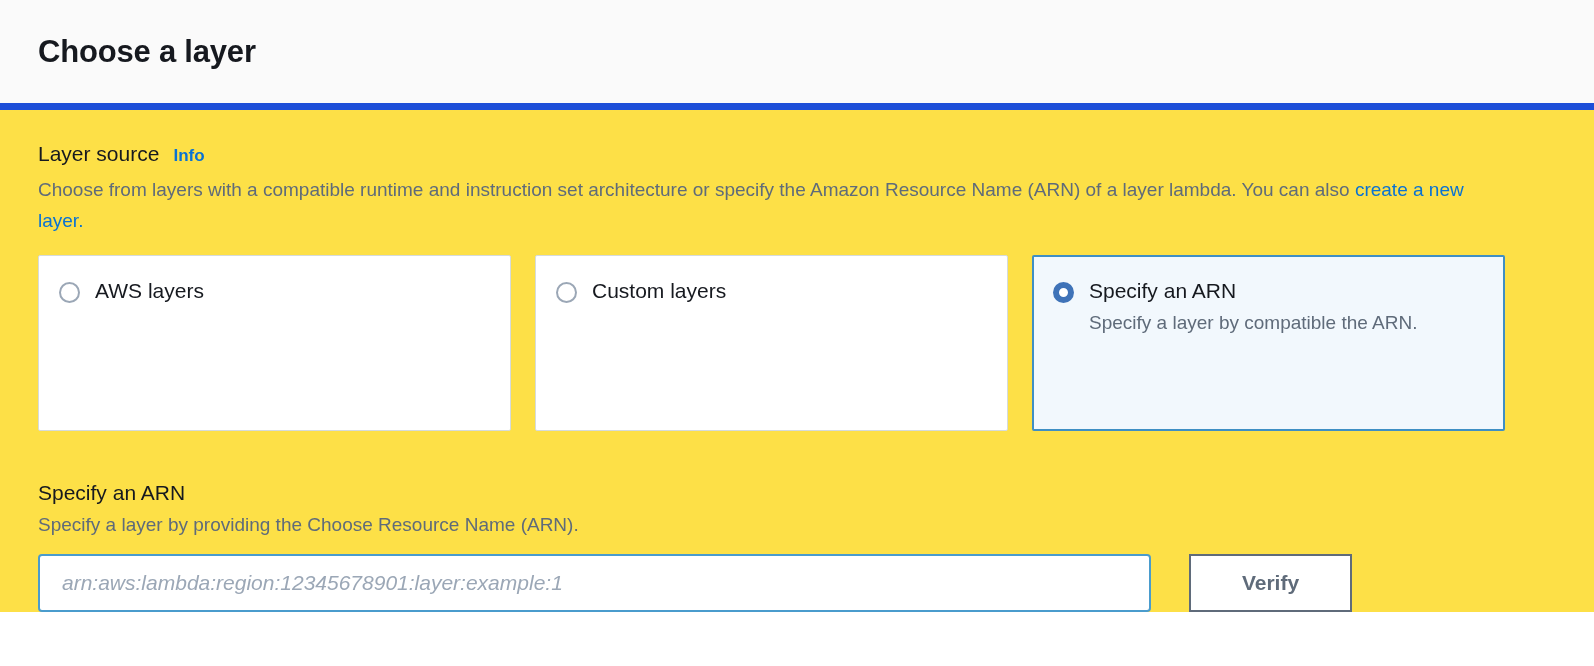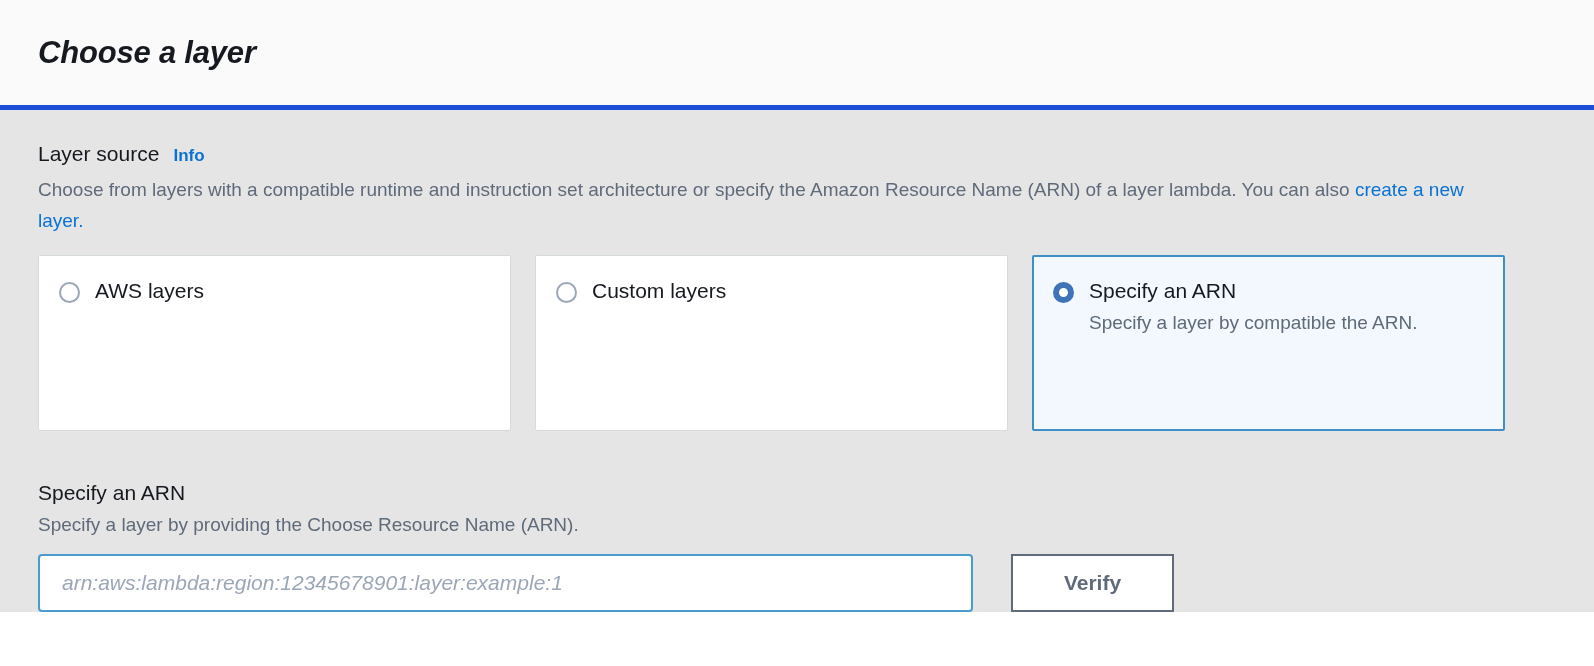--- a/index.html
+++ b/index.html
@@ -12,39 +12,38 @@
     background: #ffffff;
     font-family: "Liberation Sans", sans-serif;
     color: #16191f;
     overflow: hidden;
   }
 
   
   .modal-header {
     height: 110px;
     background: #fafafa;
-    border-bottom: 5px solid #1d4ed8;
+    border-bottom: 7px solid #1d4ed8;
     box-sizing: border-box;
     display: flex;
     align-items: center;
     padding: 4px 38px;
-    font-style: italic;
   }
   .modal-title {
     font-size: 31px;
     font-weight: bold;
     color: #16191f;
     letter-spacing: -0.2px;
     line-height: 1.2;
   }
 
   
   .modal-body {
     padding: 30px 38px 0 38px;
-    background: #e5e5e5;
+    background: #fde047;
   }
 
   .field-label-row {
     display: flex;
     align-items: baseline;
     gap: 14px;
     margin-bottom: 8px;
   }
   .field-label {
     font-size: 21px;
@@ -138,21 +137,21 @@
     line-height: 1.5;
     margin-bottom: 14px;
   }
 
   .input-row {
     display: flex;
     align-items: flex-start;
     gap: 38px;
   }
   .arn-input {
-    width: 935px;
+    width: 1113px;
     height: 58px;
     box-sizing: border-box;
     border: 2px solid #4a9ccd;
     border-radius: 4px;
     background: #ffffff;
     font-family: "Liberation Sans", sans-serif;
     font-size: 21px;
     color: #16191f;
     padding: 0 8px 0 22px;
     outline: none;

